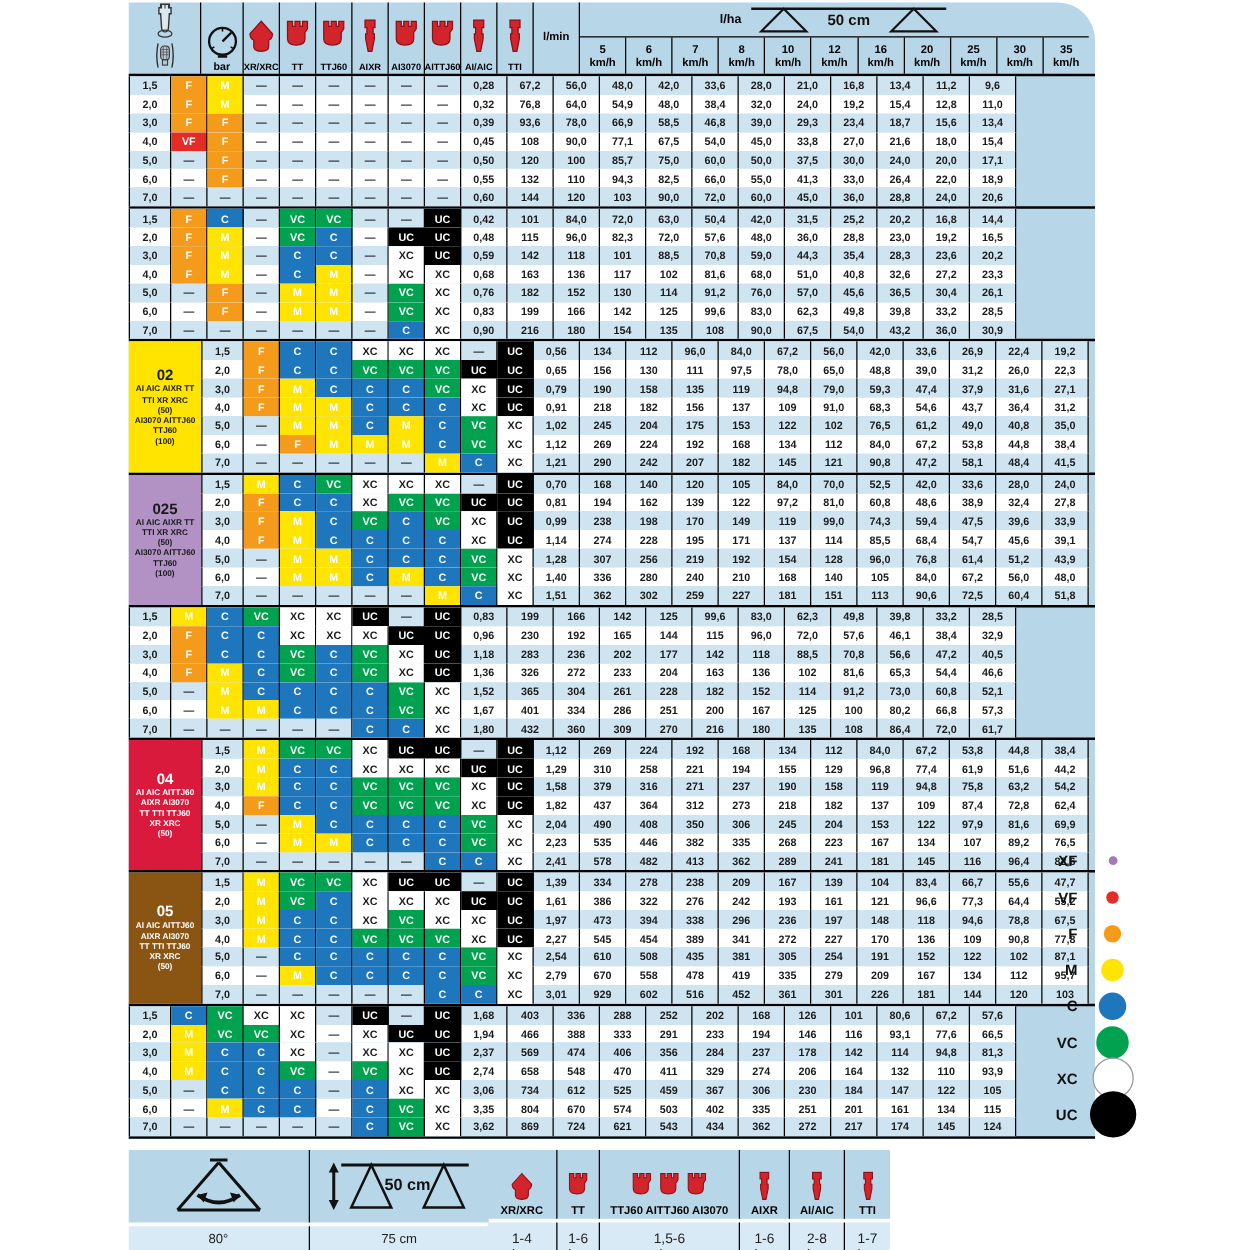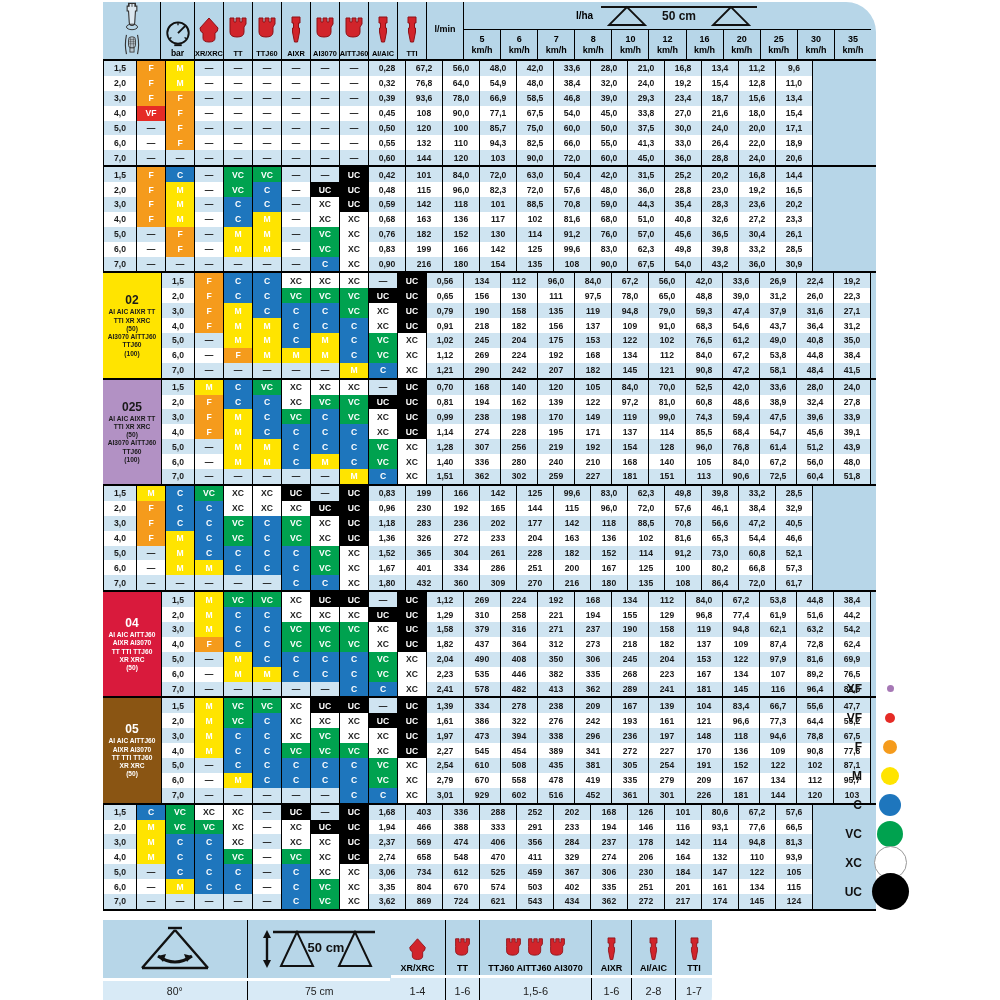--- a/index.html
+++ b/index.html
@@ -1124,21 +1124,21 @@
             <div class="c cls" style="background:#000000;color:#fff">UC</div>
             <div class="c lmin">1,58</div>
             <div class="c spd">379</div>
             <div class="c spd">316</div>
             <div class="c spd">271</div>
             <div class="c spd">237</div>
             <div class="c spd">190</div>
             <div class="c spd">158</div>
             <div class="c spd">119</div>
             <div class="c spd">94,8</div>
-            <div class="c spd">62,1</div>
+            <div class="c spd">75,8</div>
             <div class="c spd">63,2</div>
             <div class="c spd">54,2</div>
           </div>
           <div class="row even">
             <div class="c bar">4,0</div>
             <div class="c cls" style="background:#f59b1c;color:#fff">F</div>
             <div class="c cls" style="background:#1e76bd;color:#fff">C</div>
             <div class="c cls" style="background:#1e76bd;color:#fff">C</div>
             <div class="c cls" style="background:#00a24f;color:#fff">VC</div>
             <div class="c cls" style="background:#00a24f;color:#fff">VC</div>

